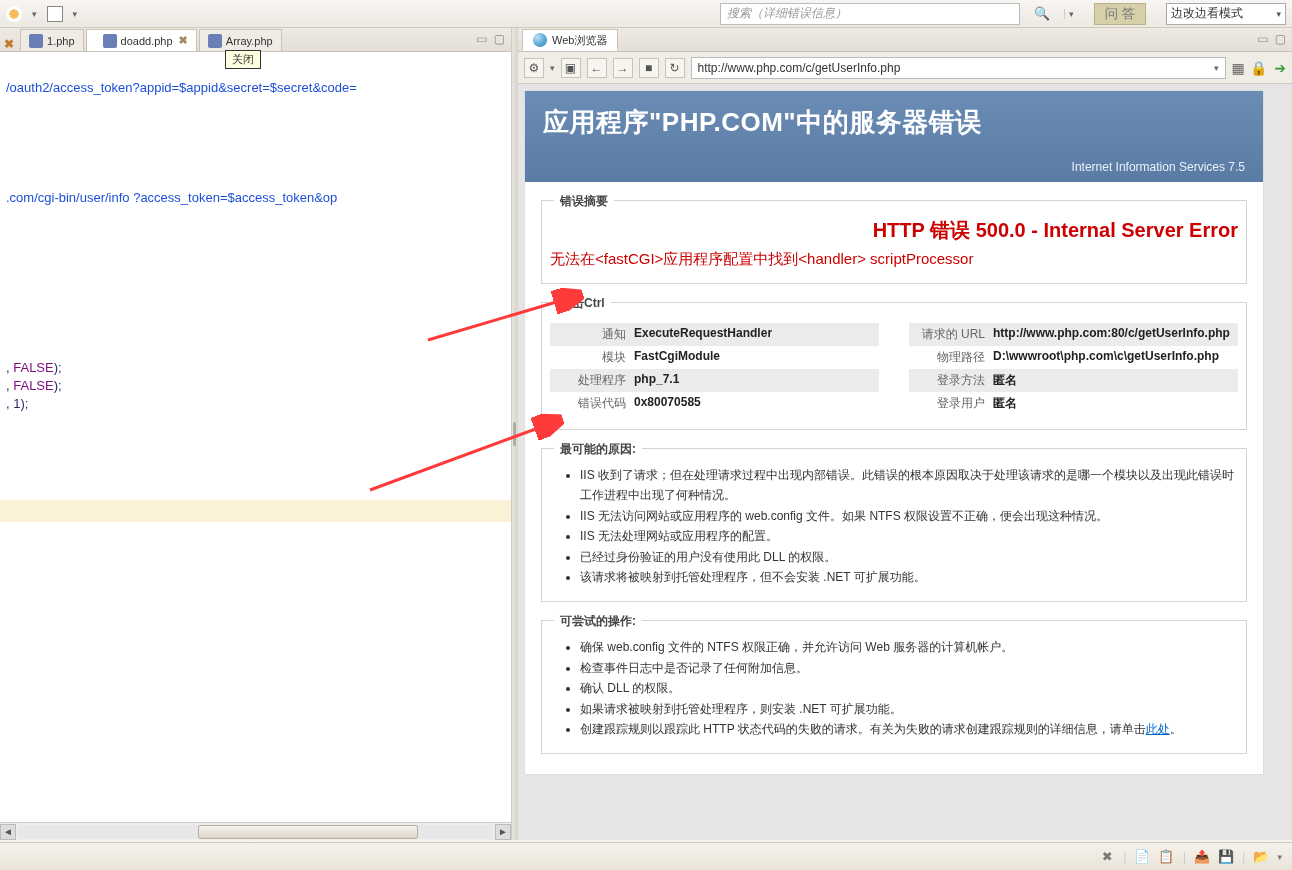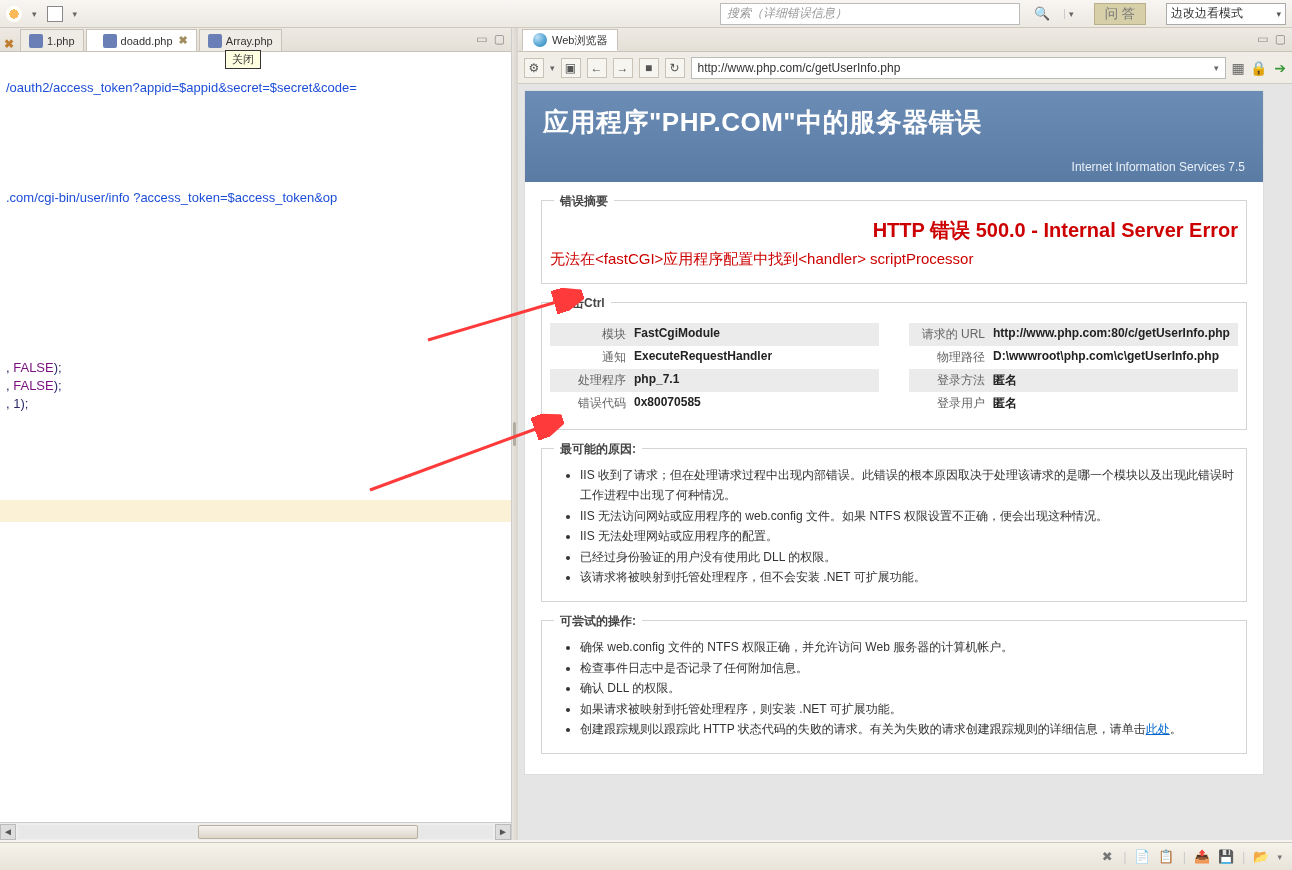--- a/index.html
+++ b/index.html
@@ -184,26 +184,26 @@
           <div class="section-legend">错误摘要</div>
           <div class="err-title">HTTP 错误 500.0 - Internal Server Error</div>
           <div class="err-sub">无法在&lt;fastCGI&gt;应用程序配置中找到&lt;handler&gt; scriptProcessor</div>
         </div>
 
         <div class="section-box">
           <div class="section-legend">双击Ctrl</div>
           <div class="detail-grid">
             <div class="detail-col" id="dcol-left">
                 <div class="detail-row">
+                  <span class="k">通知</span>
+                  <span class="v">ExecuteRequestHandler</span>
+                </div>
+                <div class="detail-row">
                   <span class="k">模块</span>
                   <span class="v">FastCgiModule</span>
-                </div>
-                <div class="detail-row">
-                  <span class="k">通知</span>
-                  <span class="v">ExecuteRequestHandler</span>
                 </div>
                 <div class="detail-row">
                   <span class="k">处理程序</span>
                   <span class="v">php_7.1</span>
                 </div>
                 <div class="detail-row">
                   <span class="k">错误代码</span>
                   <span class="v">0x80070585</span>
                 </div>
               </div>

